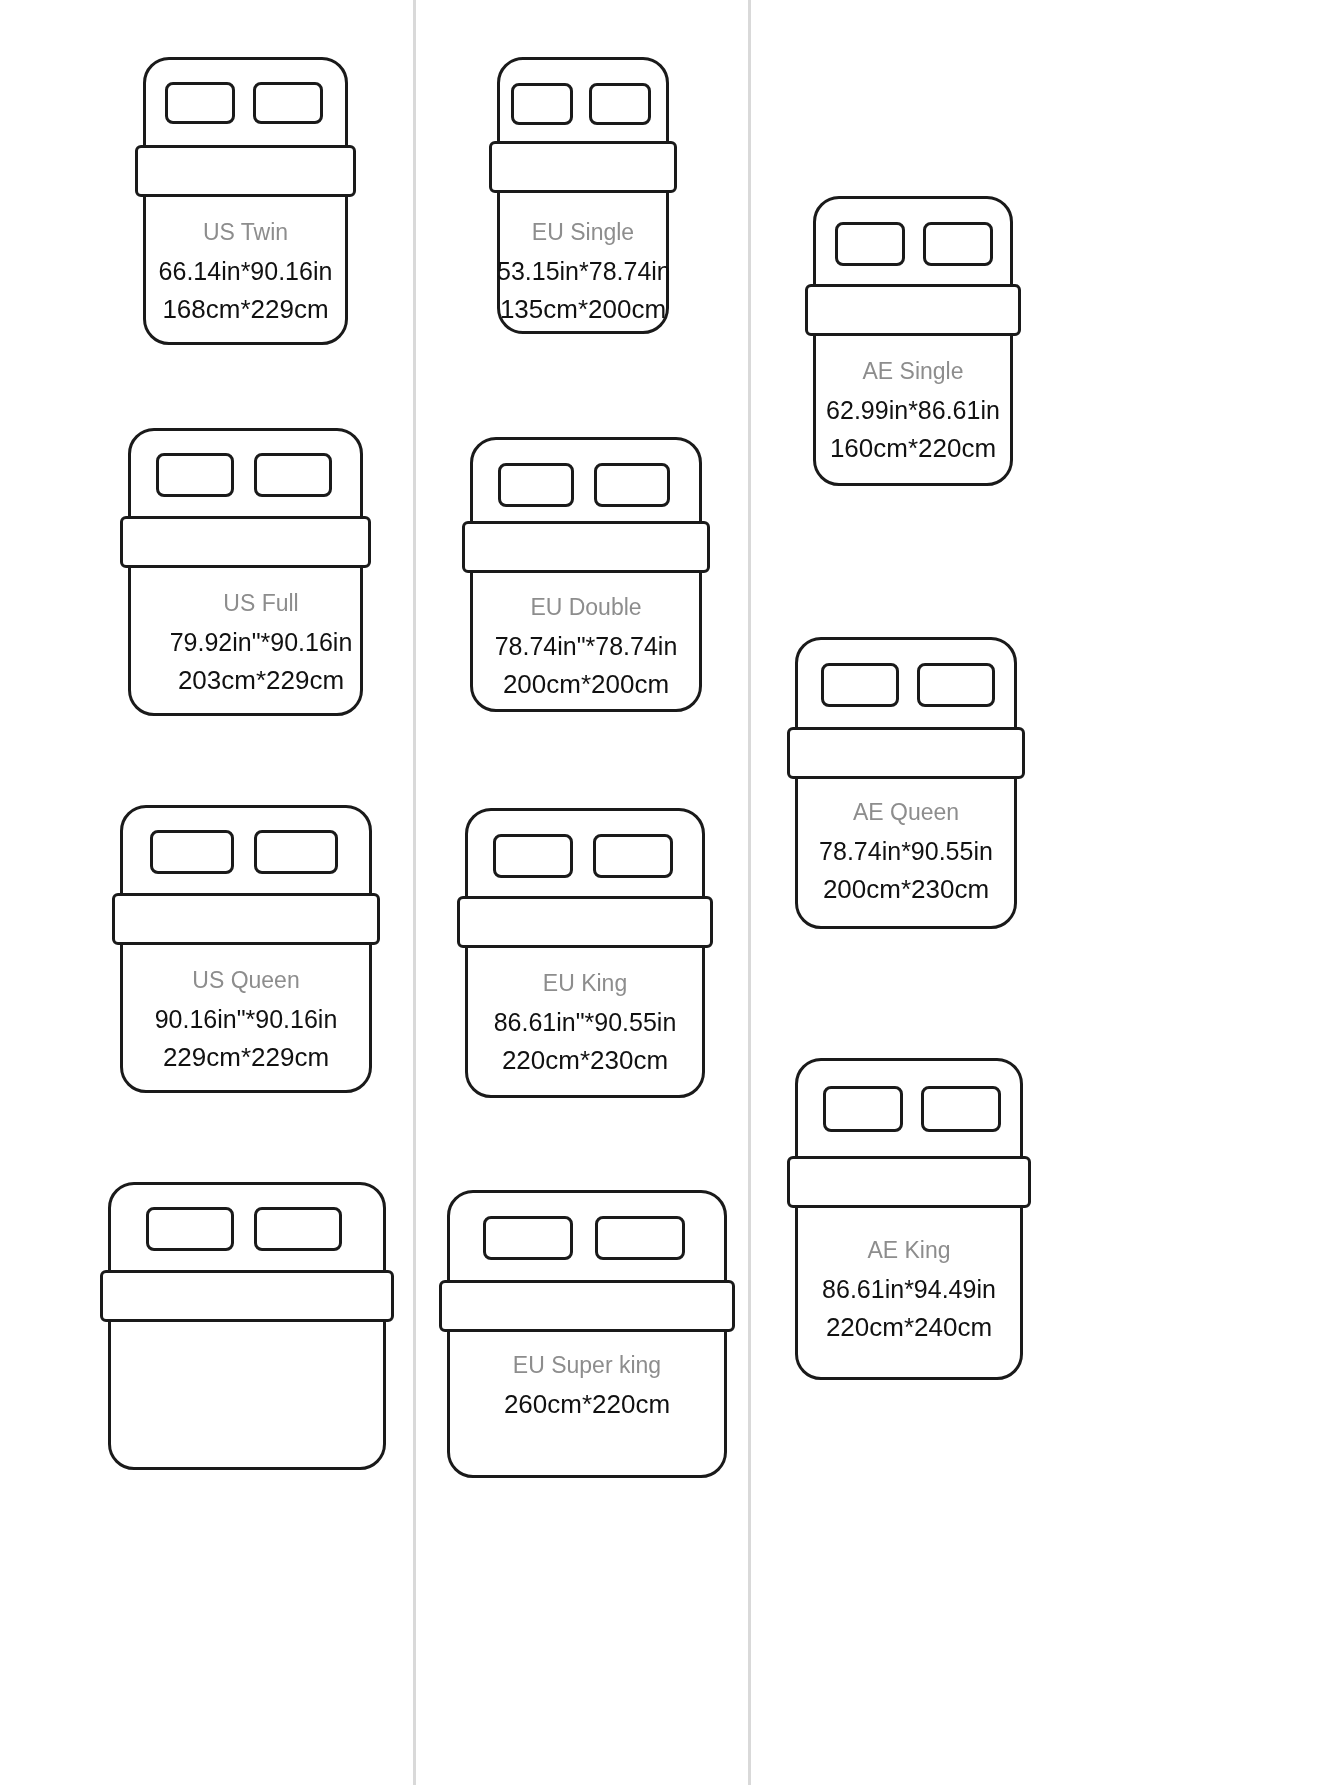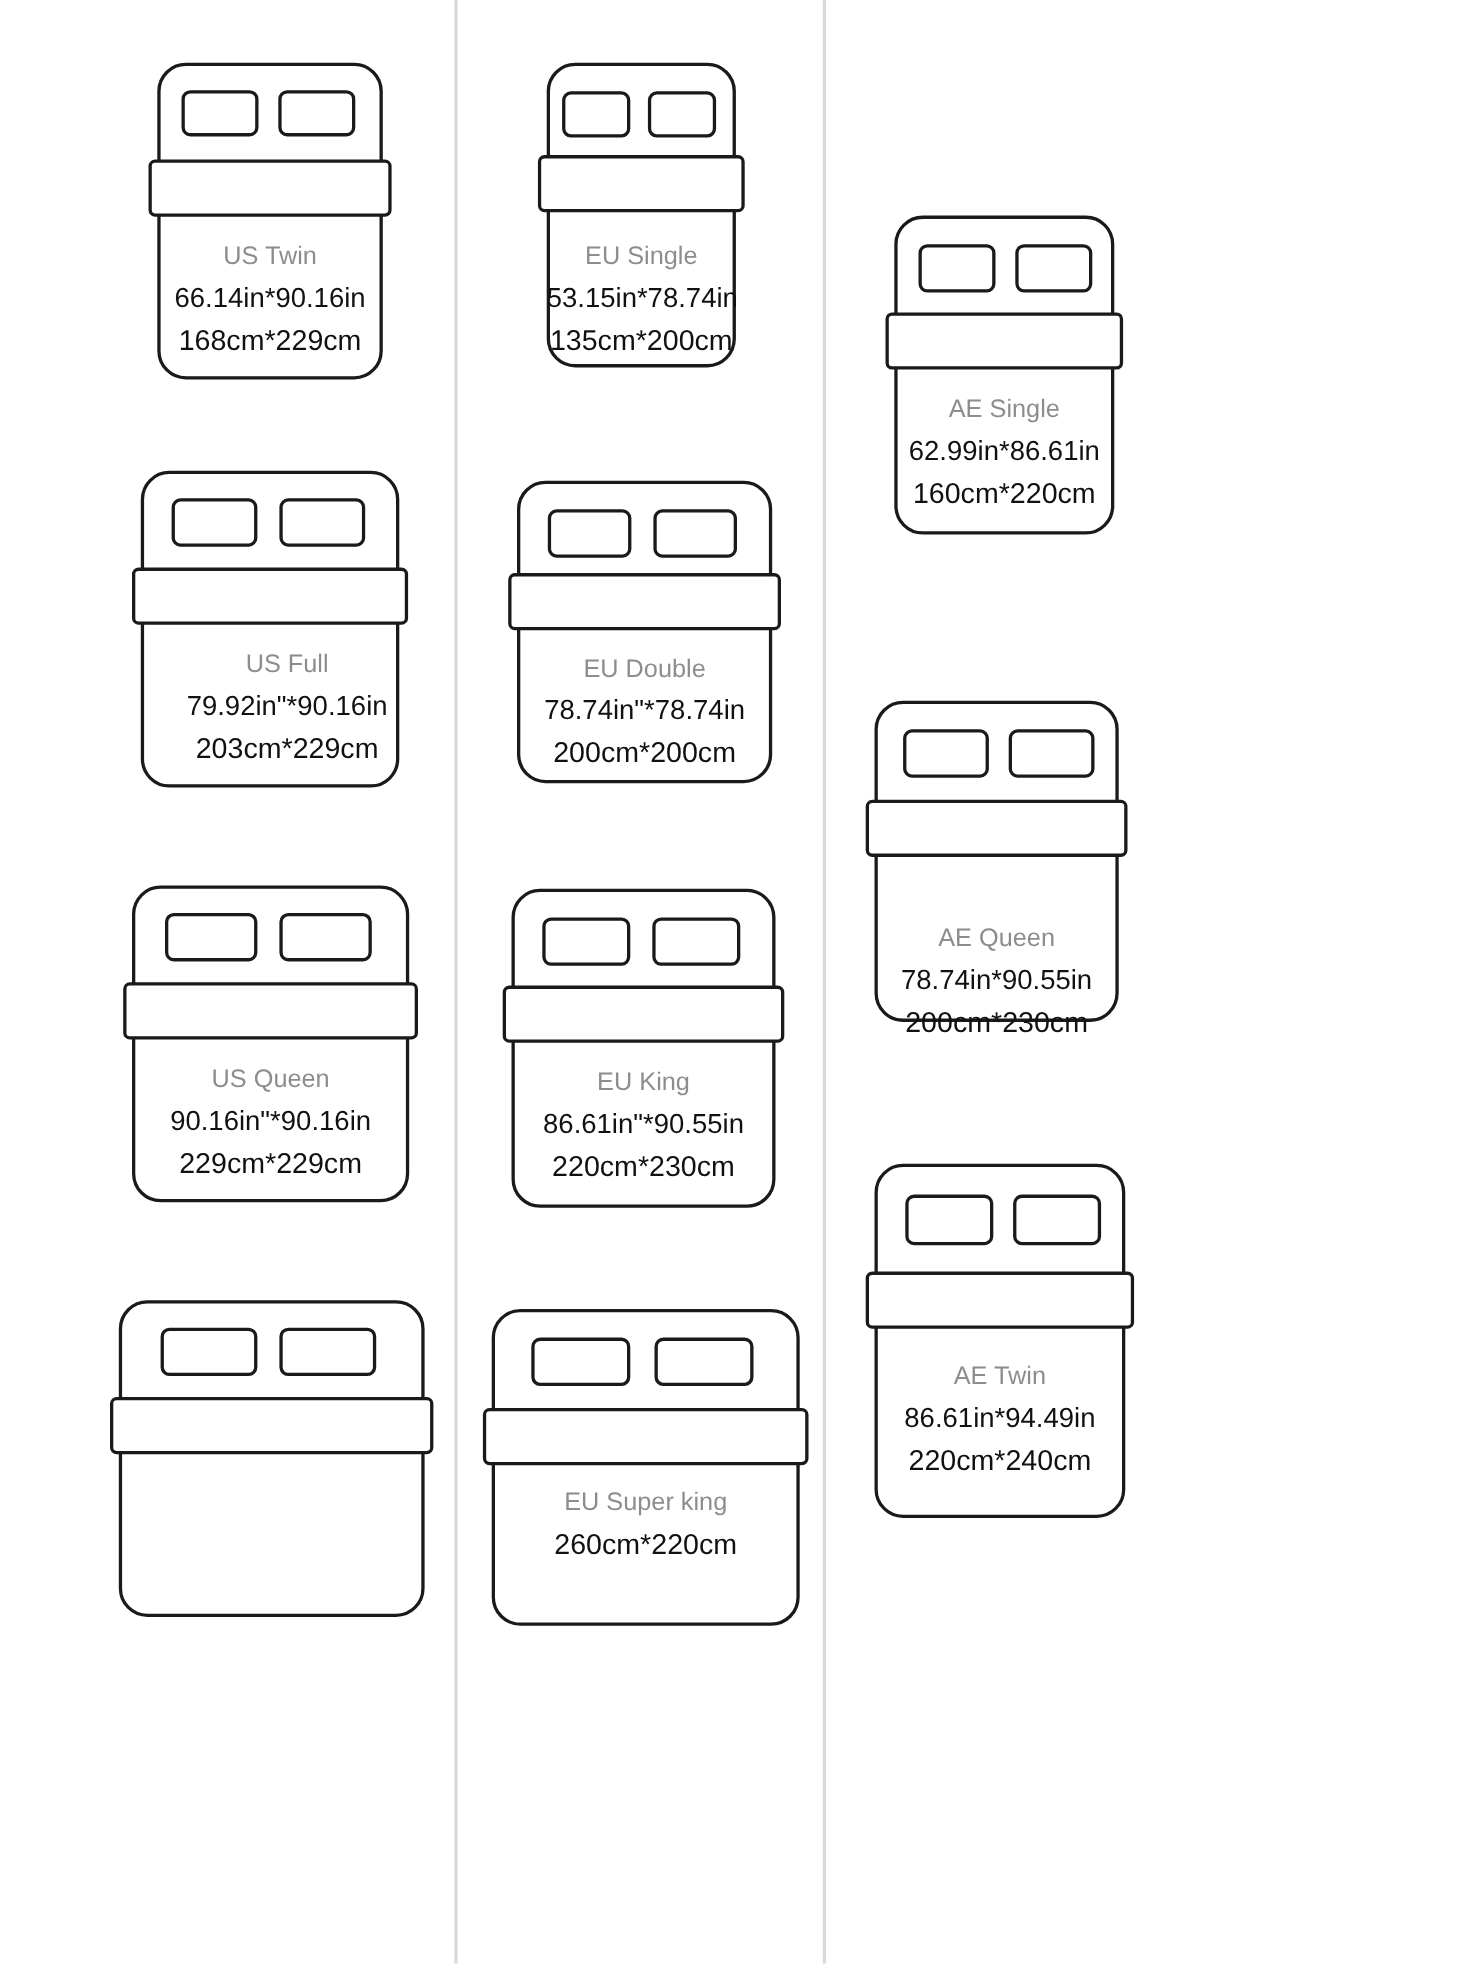--- a/index.html
+++ b/index.html
@@ -194,31 +194,31 @@
           <div class="bed-name">AE Single</div>
           <div class="bed-in">62.99in*86.61in</div>
           <div class="bed-cm">160cm*220cm</div>
         </div>
       </div>
       <div class="bed" style="left: 795px; top: 637px; width: 222px; height: 292px;">
         <div class="mattress"></div>
         <div class="pillow" style="left: 26px; top: 26px; width: 78px; height: 44px;"></div>
         <div class="pillow" style="left: 122px; top: 26px; width: 78px; height: 44px;"></div>
         <div class="band" style="top: 90px; height: 52px; width: 238px;"></div>
-        <div class="labels" style="top: 155px; margin-top: 40px;">
+        <div class="labels" style="top: 155px;">
           <div class="bed-name">AE Queen</div>
           <div class="bed-in">78.74in*90.55in</div>
           <div class="bed-cm">200cm*230cm</div>
         </div>
       </div>
       <div class="bed" style="left: 795px; top: 1058px; width: 228px; height: 322px;">
         <div class="mattress"></div>
         <div class="pillow" style="left: 28px; top: 28px; width: 80px; height: 46px;"></div>
         <div class="pillow" style="left: 126px; top: 28px; width: 80px; height: 46px;"></div>
         <div class="band" style="top: 98px; height: 52px; width: 244px;"></div>
         <div class="labels" style="top: 172px;">
-          <div class="bed-name">AE Twin</div>
+          <div class="bed-name">AE King</div>
           <div class="bed-in">86.61in*94.49in</div>
           <div class="bed-cm">220cm*240cm</div>
         </div>
       </div>
     </div>
 </div>
 
 </body></html>

